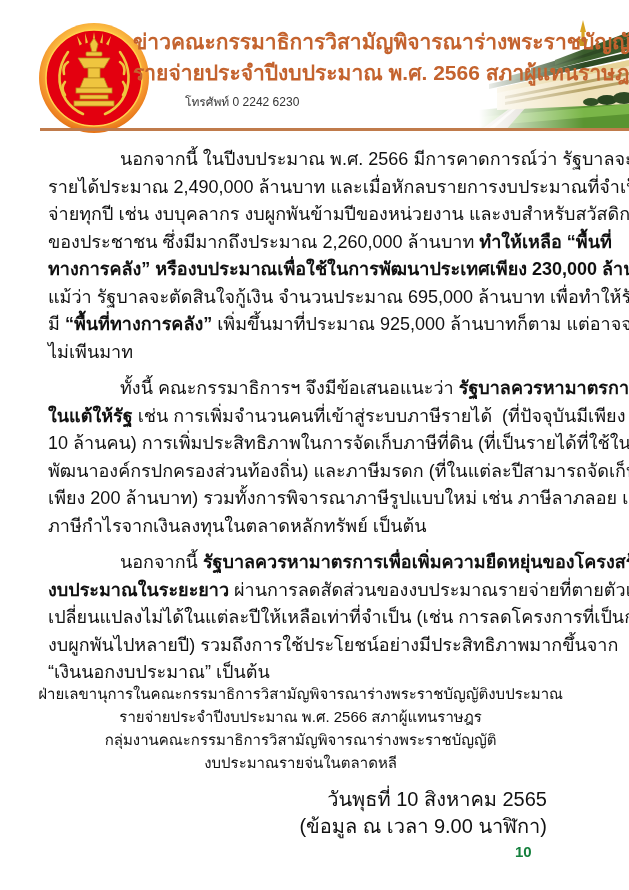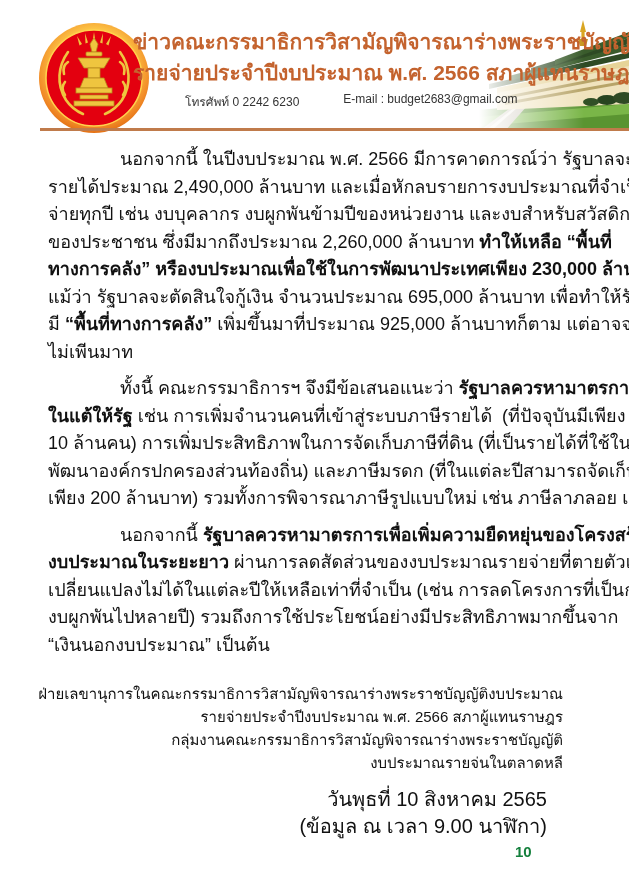--- a/index.html
+++ b/index.html
@@ -18,21 +18,21 @@
   .divider{position:absolute;left:40px;top:128px;width:589px;height:3px;background:#C07B4B;z-index:2;}
 
   
   .doc-body{position:absolute;left:48px;top:146px;width:531px;color:#111;font-size:18px;}
   .para{margin:0 0 9px 0;}
   .line{white-space:pre;line-height:27.5px;}
   .line.indent{padding-left:72px;}
   .line .b{font-weight:700;}
 
   
-  .secretariat{position:absolute;right:66px;top:682px;text-align:right;font-size:15px;line-height:23px;color:#111;}
+  .secretariat{position:absolute;right:66px;top:682px;text-align:center;font-size:15px;line-height:23px;color:#111;}
   .date-block{position:absolute;right:82px;top:786px;text-align:right;font-size:20px;line-height:27px;color:#111;}
   .page-number{position:absolute;left:515px;top:843px;font-size:15px;font-weight:700;color:#15803d;}
 </style>
 </head>
 <body>
 
 <div class="page">
 
   <div class="header">
 
@@ -104,21 +104,20 @@
         <rect x="42" y="73" width="28" height="4"></rect>
         <rect x="36" y="79" width="40" height="5"></rect>
       </g>
     </svg>
 
     <div class="titles">
       <div class="title-line">ข่าวคณะกรรมาธิการวิสามัญพิจารณาร่างพระราชบัญญัติงบประมาณ</div>
       <div class="title-line">รายจ่ายประจำปีงบประมาณ พ.ศ. 2566 สภาผู้แทนราษฎร</div>
       <div class="contact-row">
         <span>โทรศัพท์ 0 2242 6230</span>
-        <span>E-mail : budget2683@gmail.com</span>
       </div>
     </div>
 
     <div class="divider"></div>
   </div>
 
   <div class="doc-body" id="bodyParas">
       <div class="para">
         <div class="line indent"><span>นอกจากนี้ ในปีงบประมาณ พ.ศ. 2566 มีการคาดการณ์ว่า รัฐบาลจะจัดเก็บ</span></div>
         <div class="line"><span>รายได้ประมาณ 2,490,000 ล้านบาท และเมื่อหักลบรายการงบประมาณที่จำเป็นต้อง</span></div>
@@ -128,20 +127,21 @@
         <div class="line"><span>แม้ว่า รัฐบาลจะตัดสินใจกู้เงิน จำนวนประมาณ 695,000 ล้านบาท เพื่อทำให้รัฐบาล</span></div>
         <div class="line"><span>มี </span><span class="b">“พื้นที่ทางการคลัง”</span><span> เพิ่มขึ้นมาที่ประมาณ 925,000 ล้านบาทก็ตาม แต่อาจจะยัง</span></div>
         <div class="line"><span>ไม่เพีนมาท</span></div>
       </div>
       <div class="para">
         <div class="line indent"><span>ทั้งนี้ คณะกรรมาธิการฯ จึงมีข้อเสนอแนะว่า </span><span class="b">รัฐบาลควรหามาตรการเพิ่ม</span></div>
         <div class="line"><span class="b">ในแต้ให้รัฐ</span><span> เช่น การเพิ่มจำนวนคนที่เข้าสู่ระบบภาษีรายได้  (ที่ปัจจุบันมีเพียง</span></div>
         <div class="line"><span>10 ล้านคน) การเพิ่มประสิทธิภาพในการจัดเก็บภาษีที่ดิน (ที่เป็นรายได้ที่ใช้ในการ</span></div>
         <div class="line"><span>พัฒนาองค์กรปกครองส่วนท้องถิ่น) และภาษีมรดก (ที่ในแต่ละปีสามารถจัดเก็บได้</span></div>
         <div class="line"><span>เพียง 200 ล้านบาท) รวมทั้งการพิจารณาภาษีรูปแบบใหม่ เช่น ภาษีลาภลอย และ</span></div>
+        <div class="line"><span>ภาษีกำไรจากเงินลงทุนในตลาดหลักทรัพย์ เป็นต้น</span></div>
       </div>
       <div class="para">
         <div class="line indent"><span>นอกจากนี้ </span><span class="b">รัฐบาลควรหามาตรการเพื่อเพิ่มความยืดหยุ่นของโครงสร้าง</span></div>
         <div class="line"><span class="b">งบประมาณในระยะยาว</span><span> ผ่านการลดสัดส่วนของงบประมาณรายจ่ายที่ตายตัวและ</span></div>
         <div class="line"><span>เปลี่ยนแปลงไม่ได้ในแต่ละปีให้เหลือเท่าที่จำเป็น (เช่น การลดโครงการที่เป็นการตั้ง</span></div>
         <div class="line"><span>งบผูกพันไปหลายปี) รวมถึงการใช้ประโยชน์อย่างมีประสิทธิภาพมากขึ้นจาก</span></div>
         <div class="line"><span>“เงินนอกงบประมาณ” เป็นต้น</span></div>
       </div>
     </div>
 

